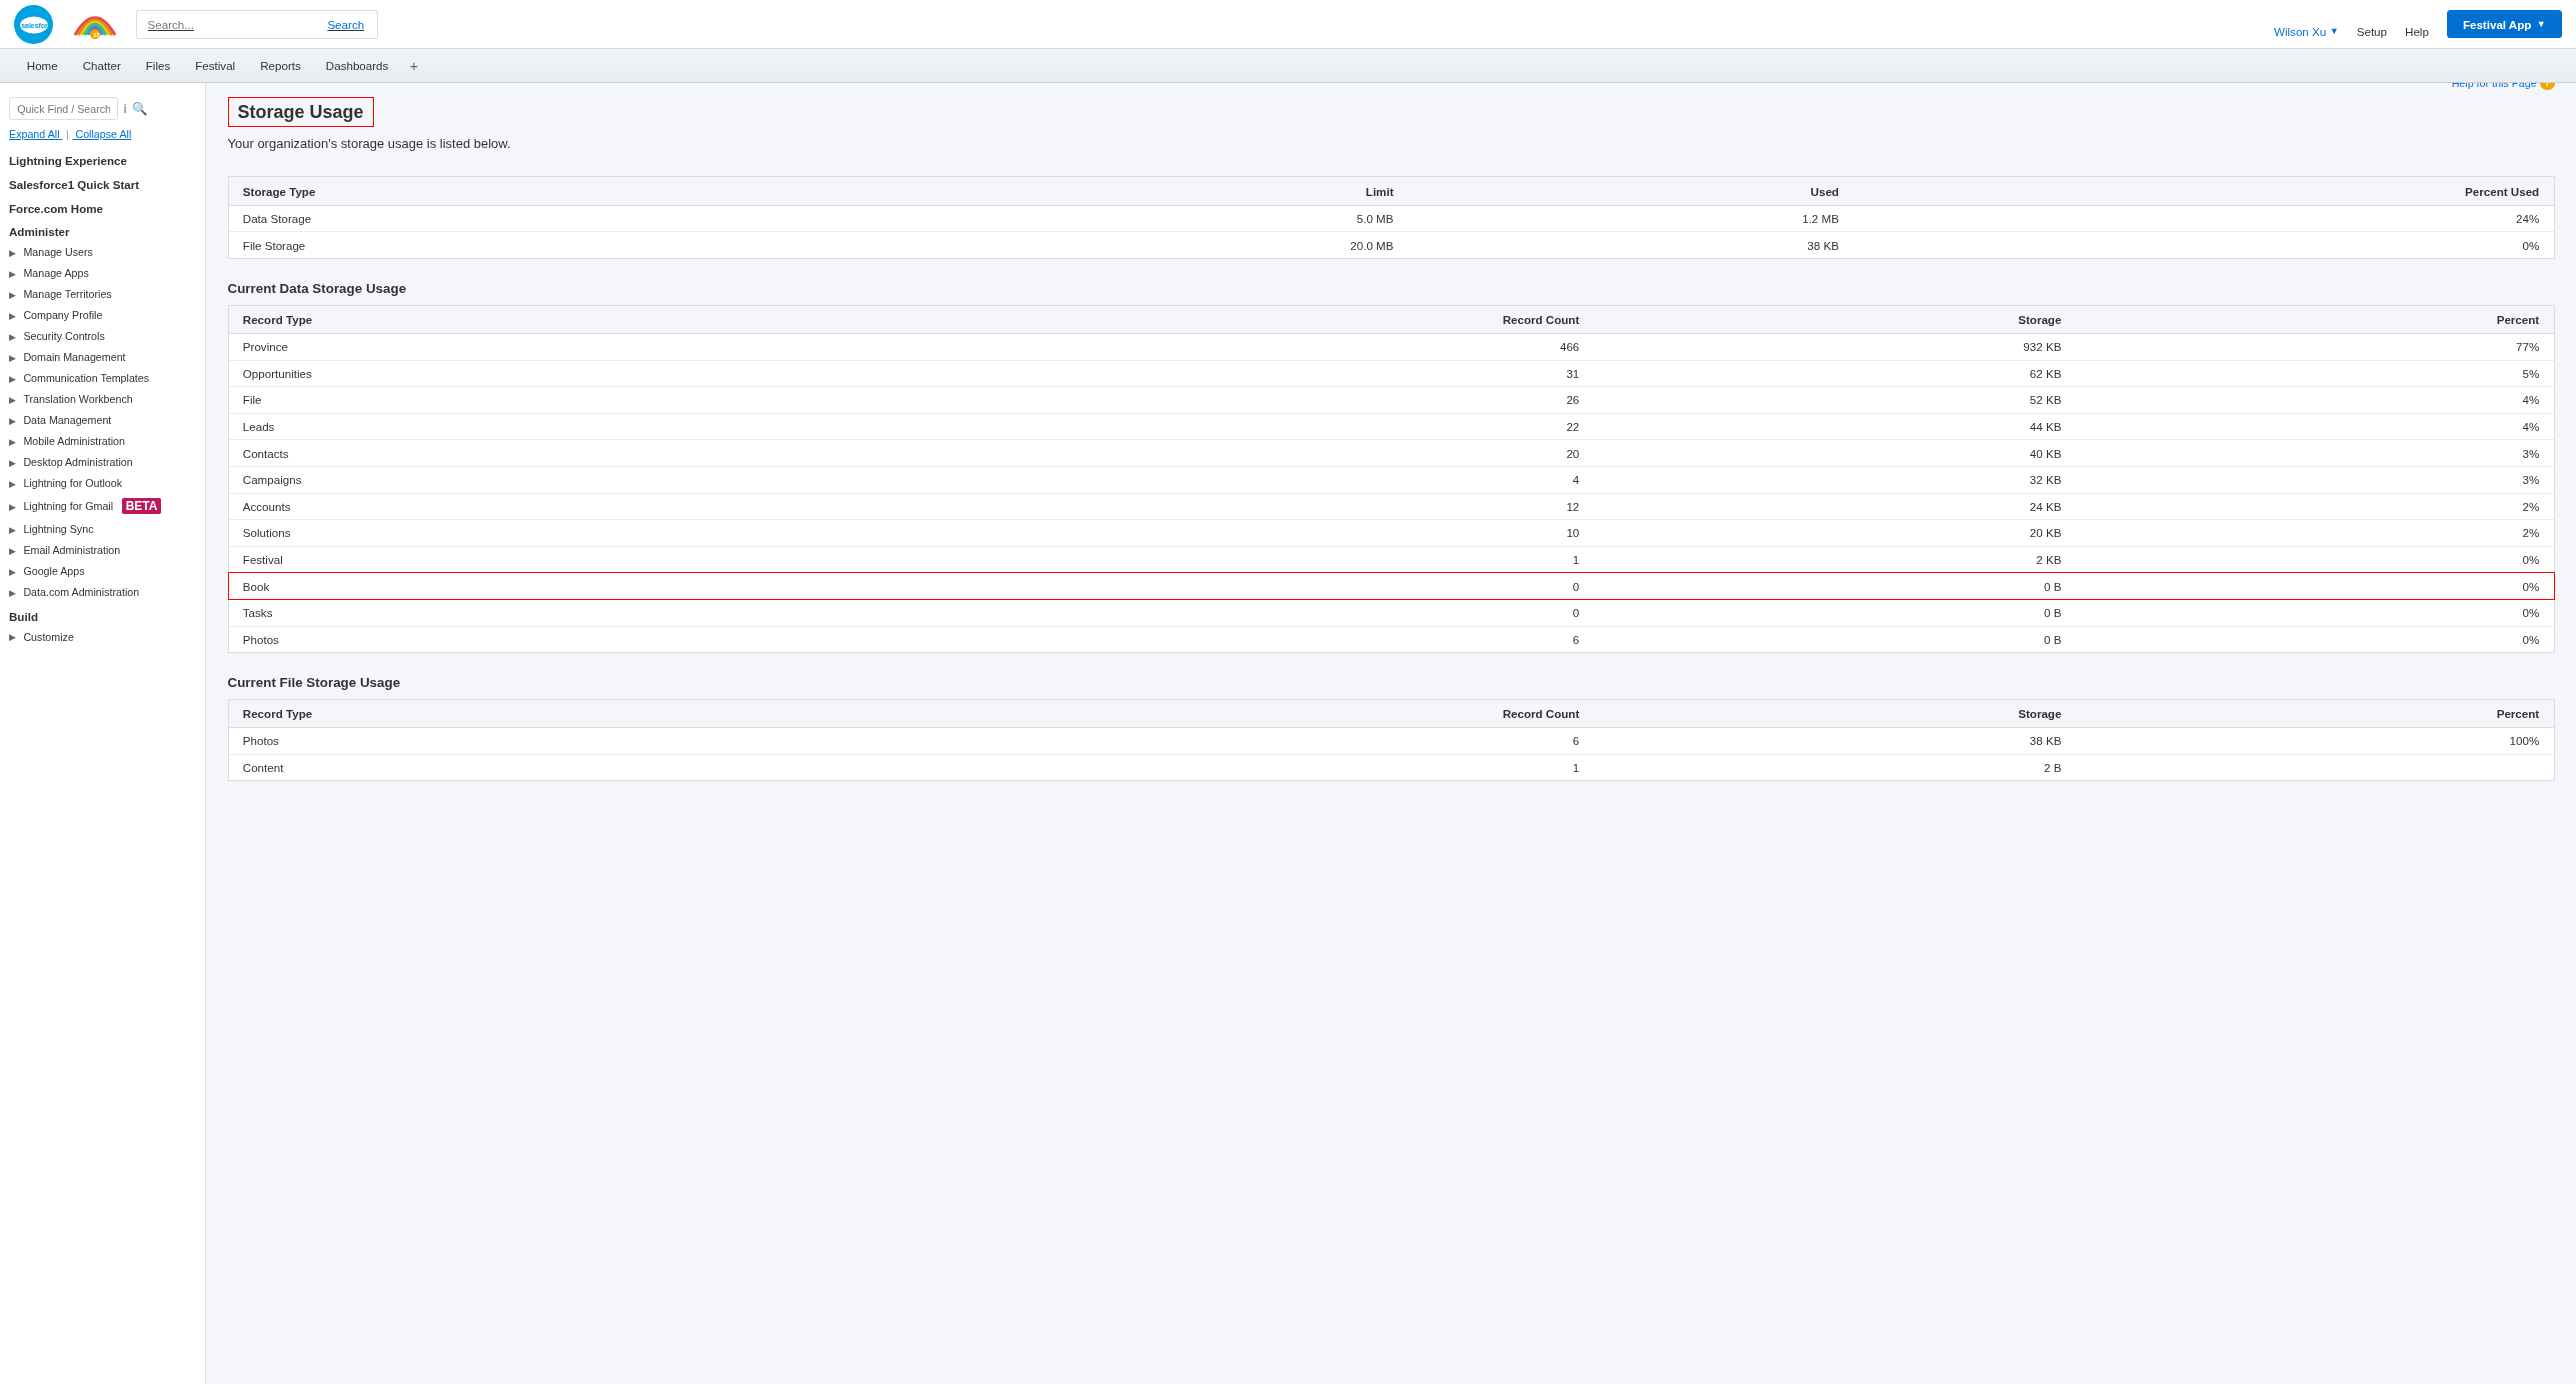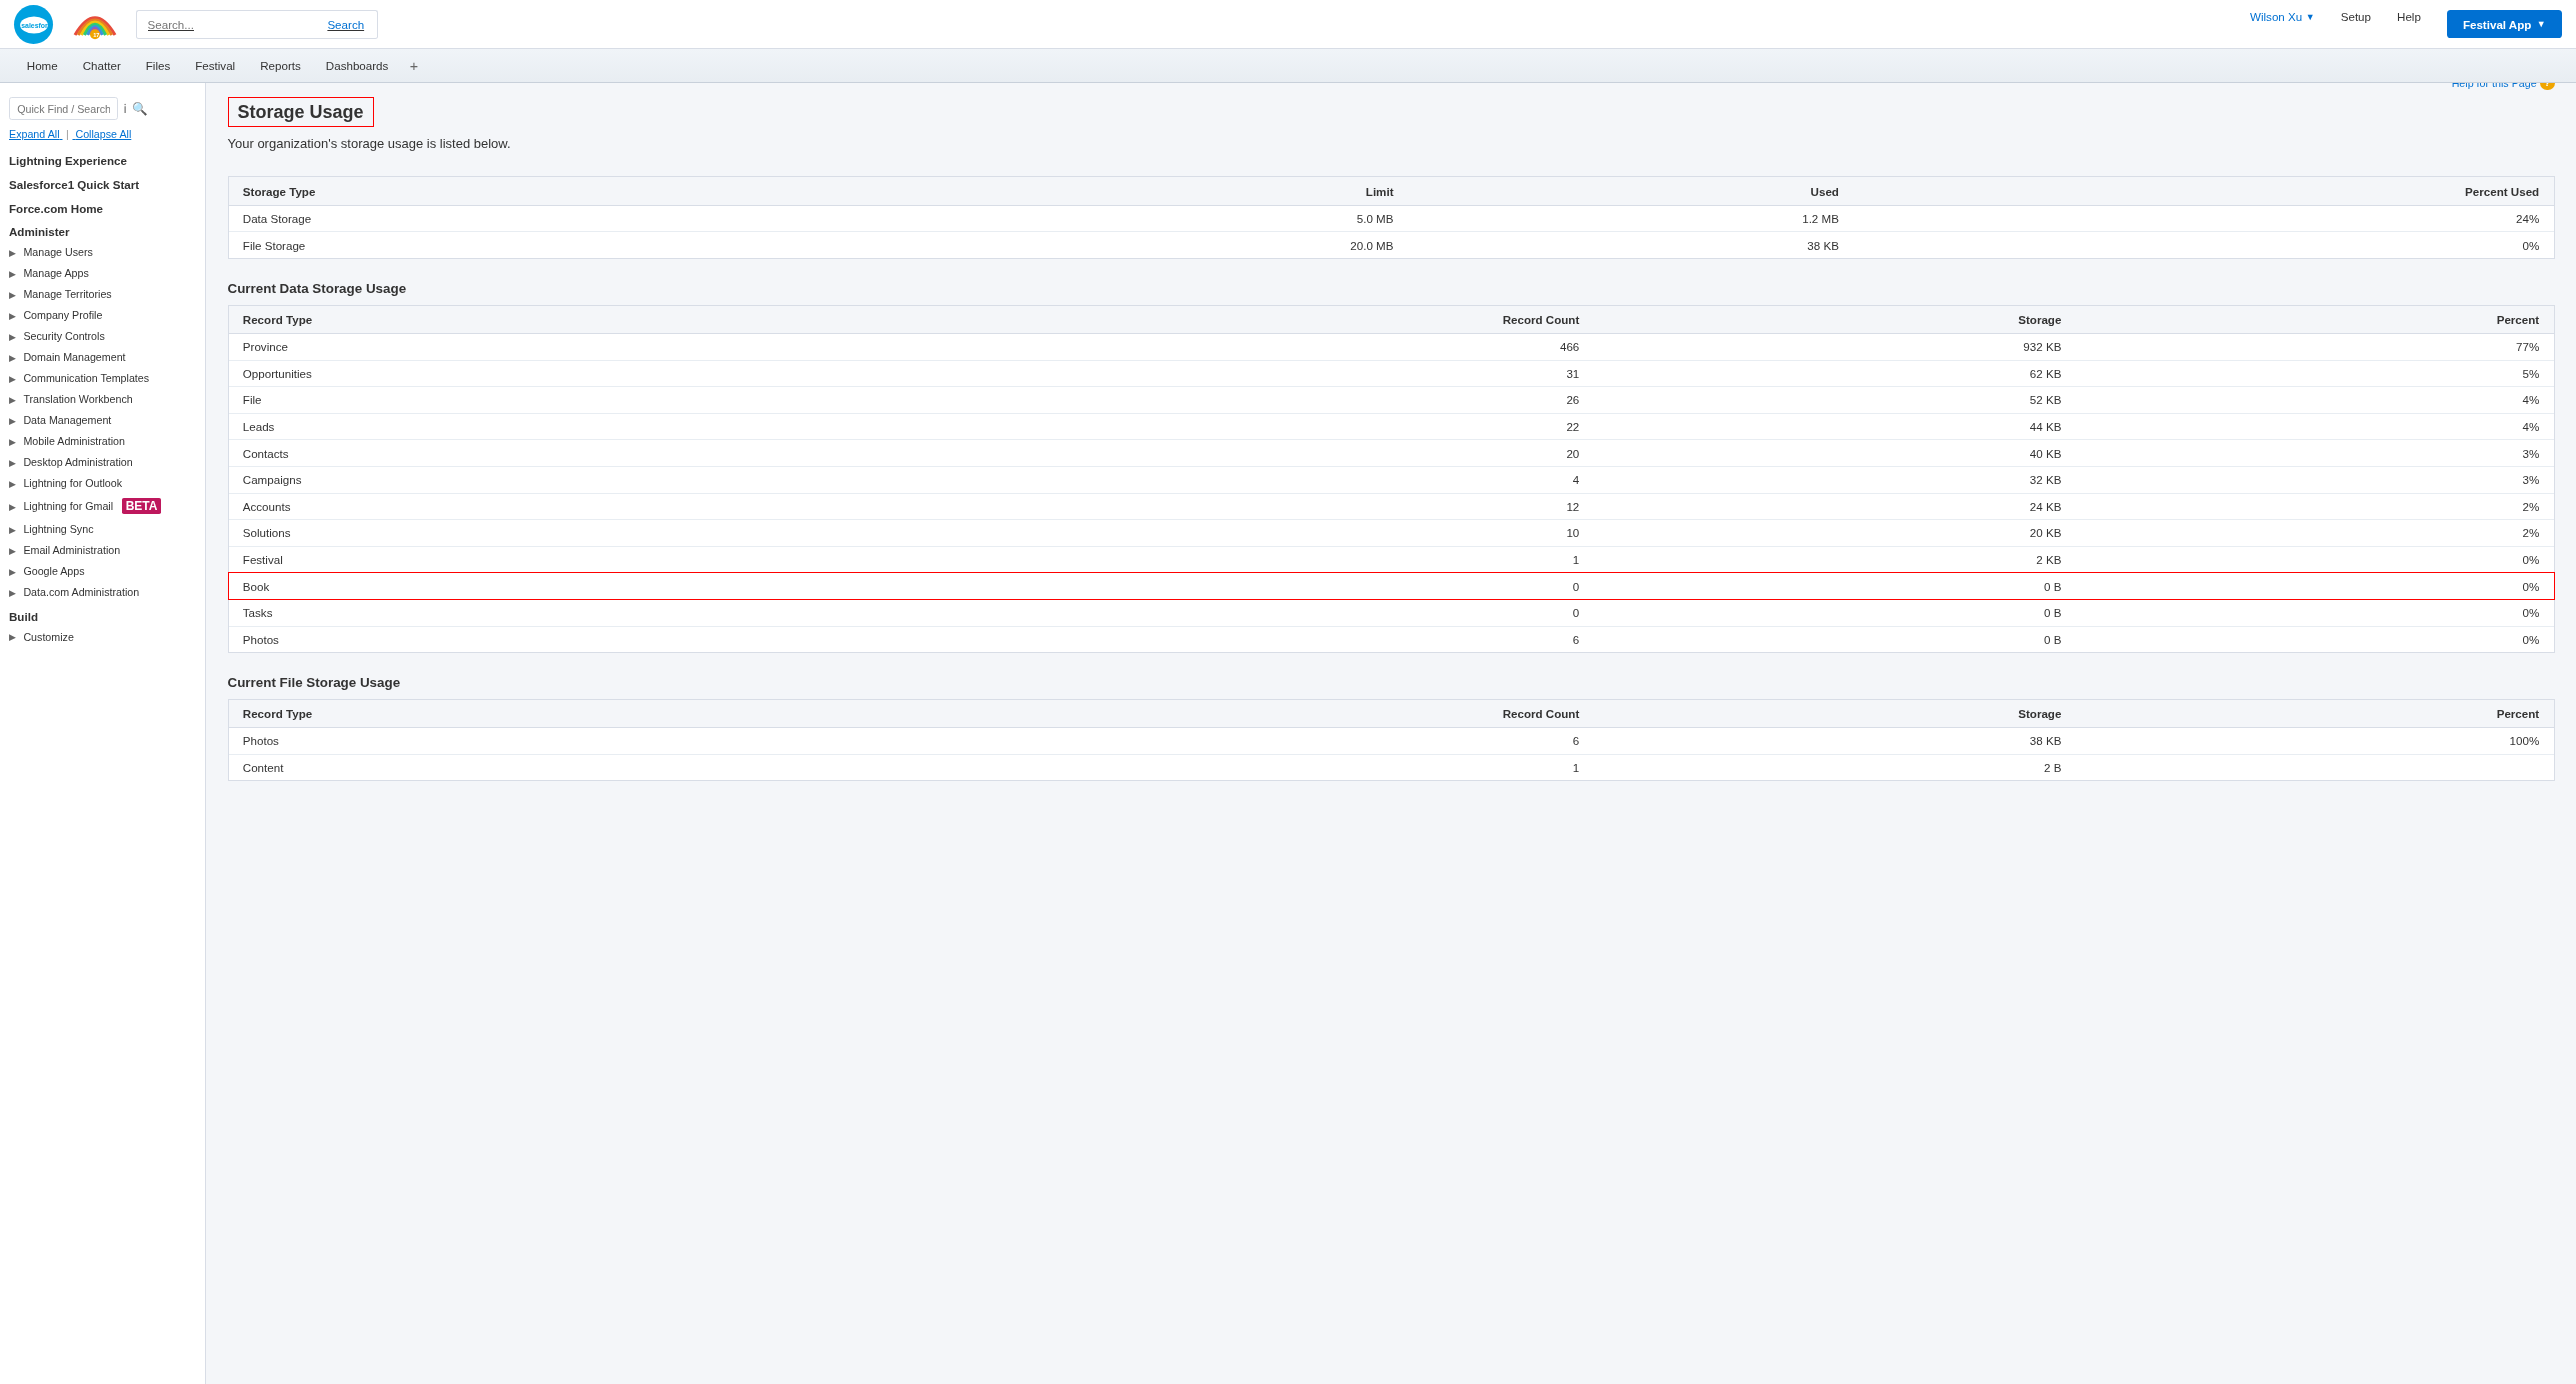--- a/index.html
+++ b/index.html
@@ -26,21 +26,21 @@
     .search-input {
       border: 0.9px solid #d8dde6; border-right: none; padding: 5.4px 10.7px;
       font-size: 11.6px; height: 29px; width: 179px; outline: none;
       border-radius: 2.7px 0 0 2.7px; background: #fff; color: #999;
     }
     .search-btn {
       background: #fff; border: 0.9px solid #d8dde6; border-left: none;
       padding: 5.4px 12.5px; height: 29px; cursor: pointer; font-size: 11.6px;
       color: #0070d2; font-weight: 500; border-radius: 0 2.7px 2.7px 0;
     }
-    #top-header-right { display: flex; align-items: flex-start; gap: 26px; }
+    #top-header-right { display: flex; align-items: flex-end; gap: 18px; }
     .user-name {
       color: #0070d2; font-size: 11.6px; cursor: pointer; display: flex; align-items: center; gap: 3.6px;
     }
     .header-link { color: #333; font-size: 11.6px; cursor: pointer; text-decoration: none; }
     .festival-app-btn {
       background: #0070d2; color: white; border: none; padding: 7.2px 16px;
       border-radius: 3.6px; font-size: 11.6px; font-weight: 600; cursor: pointer;
       display: flex; align-items: center; gap: 5.4px;
     }
     .dropdown-arrow { font-size: 9px; }

